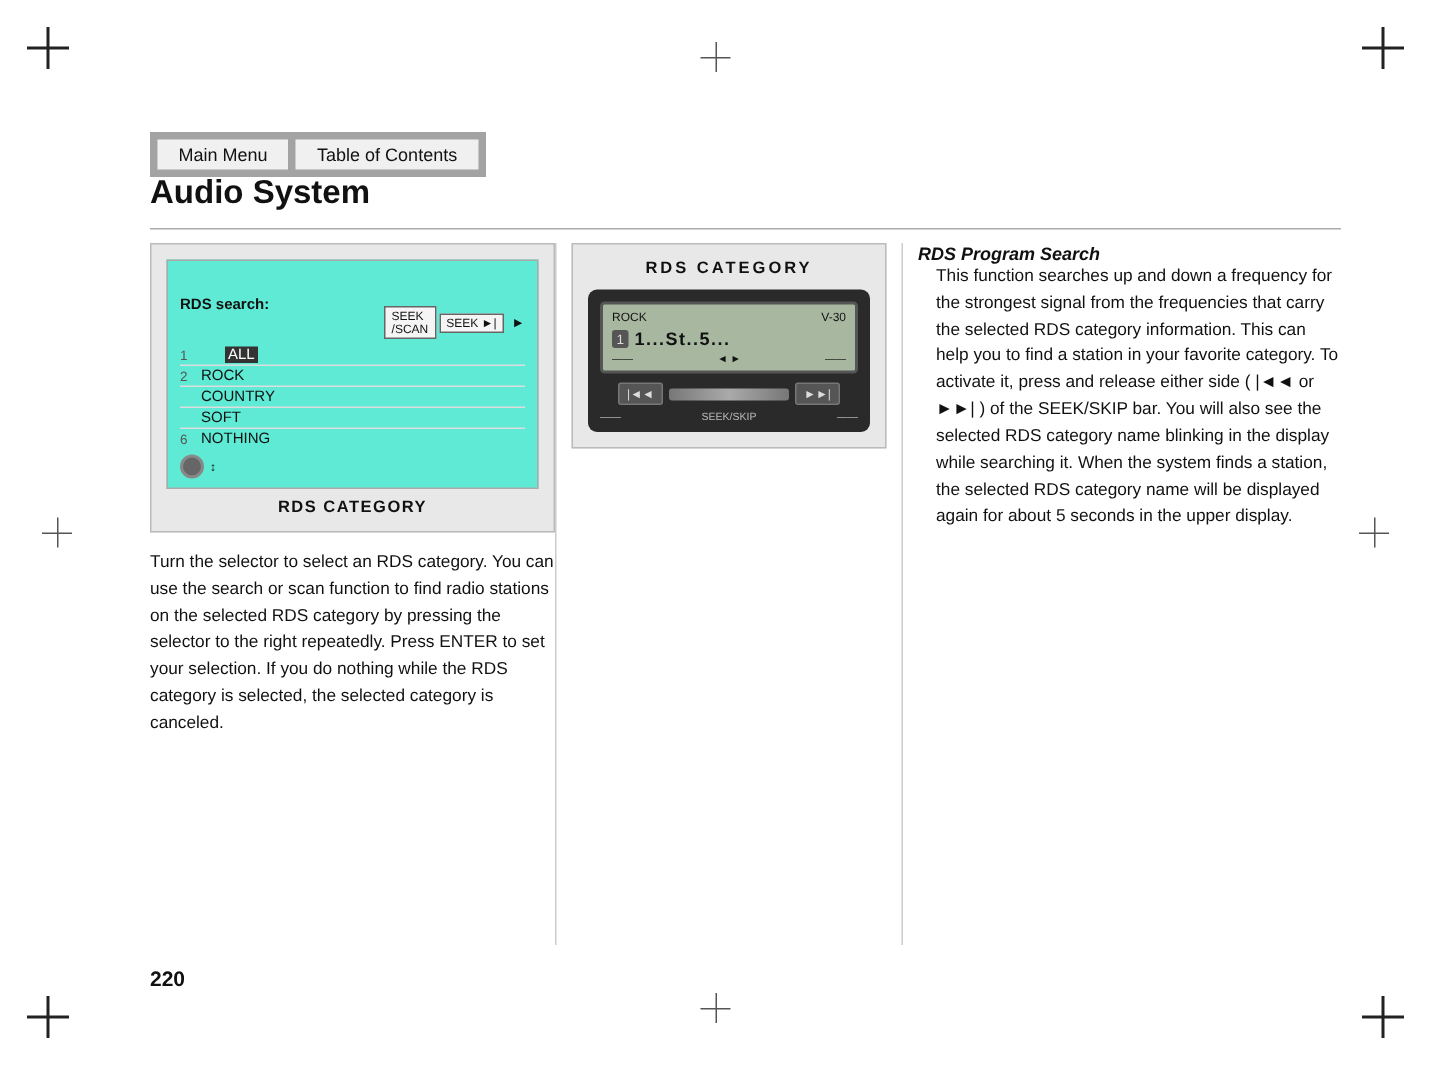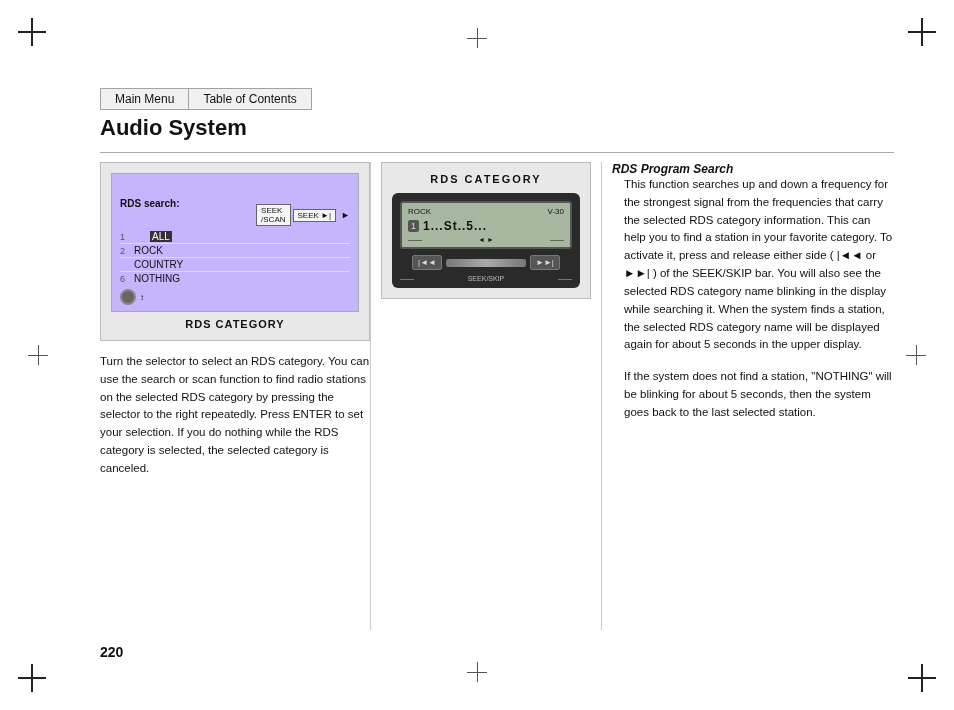--- a/index.html
+++ b/index.html
@@ -59,21 +59,21 @@
     
     .top-nav {
       position: absolute;
       top: 88px;
       left: 100px;
       display: flex;
       gap: 0;
     }
     .nav-btn {
       background: #f0f0f0;
-      border: 1px solid #a3a3a3;
+      border: 5px solid #a3a3a3;
       padding: 3px 14px;
       font-size: 12px;
       cursor: pointer;
       color: #111;
     }
     .nav-btn:first-child { border-right: none; }
 
     
     .page-title {
       position: absolute;
@@ -110,21 +110,21 @@
     }
 
     
     .rds-category-box {
       background: #e8e8e8;
       border: 1px solid #bbb;
       padding: 10px;
       margin-bottom: 12px;
     }
     .rds-inner {
-      background: #c4b5fd;
+      background: #5eead4;
       border: 1px solid #aaa;
       padding: 6px 8px;
       font-size: 10px;
       margin-bottom: 6px;
     }
     .rds-header-row {
       display: flex;
       justify-content: space-between;
       align-items: center;
       margin-bottom: 4px;
@@ -348,20 +348,24 @@
             <span class="rds-num">1</span>
             <span class="rds-selected">ALL</span>
           </li>
           <li>
             <span class="rds-num">2</span>
             <span>ROCK</span>
           </li>
           <li>
             <span class="rds-num"></span>
             <span>COUNTRY</span>
+          </li>
+          <li>
+            <span class="rds-num"></span>
+            <span>SOFT</span>
           </li>
           <li>
             <span class="rds-num">6</span>
             <span>NOTHING</span>
           </li>
         </ul>
         <div class="knob-area">
           <div class="knob"></div>
           <span style="font-size:8px;">↕</span>
         </div>
@@ -404,18 +408,17 @@
         </div>
       </div>
     </div>
   </div>
 
   <div class="v-divider"></div>
 
   <div class="right-panel">
     <div class="right-subtitle">RDS Program Search</div>
     <p class="right-text">This function searches up and down a frequency for the strongest signal from the frequencies that carry the selected RDS category information. This can help you to find a station in your favorite category. To activate it, press and release either side ( |◄◄  or  ►►| ) of the SEEK/SKIP bar. You will also see the selected RDS category name blinking in the display while searching it. When the system finds a station, the selected RDS category name will be displayed again for about 5 seconds in the upper display.</p>
-    <p class="right-text">If the system does not find a station, "NOTHING" will be blinking for about 5 seconds, then the system goes back to the last selected station.</p>
   </div>
 
 </div>
 
 <div class="page-number">220</div>
 
 </body></html>

